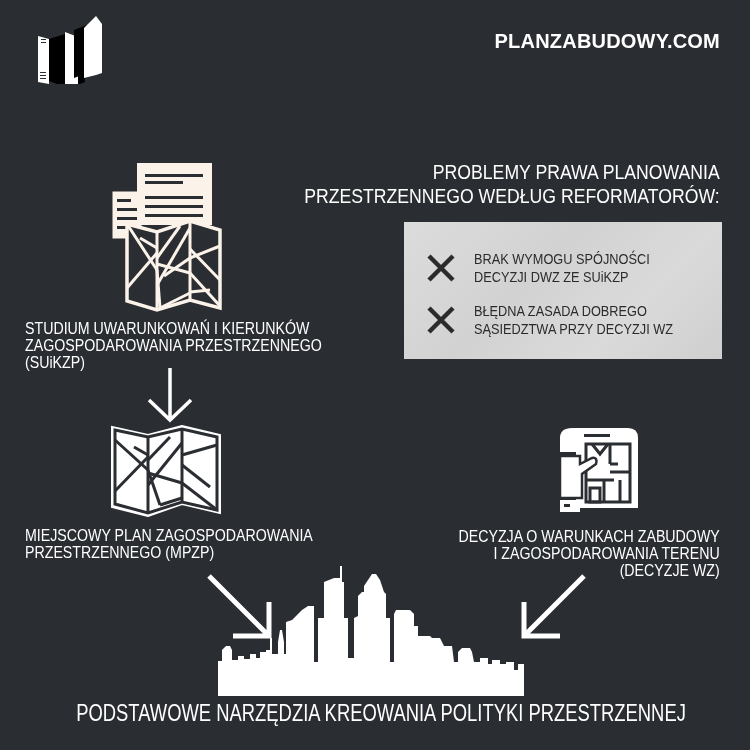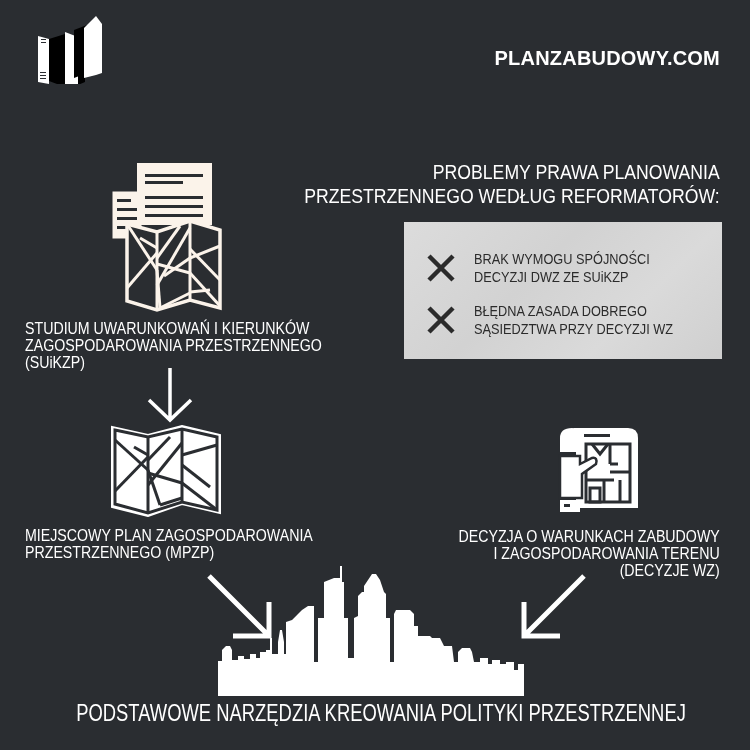--- a/index.html
+++ b/index.html
@@ -6,21 +6,21 @@
   body {
     width:750px; height:750px; overflow:hidden;
     background:#2a2d31;
     font-family:"Liberation Sans", sans-serif;
     color:#ffffff;
     position:relative;
   }
   .abs { position:absolute; }
   #logo { left:36px; top:12px; width:72px; height:72px; }
   #site-url {
-    right:30px; top:47px;
+    right:30px; top:30px;
     font-weight:bold; font-size:20px; letter-spacing:0.2px;
   }
   #problems-title {
     right:30px; top:160px; text-align:right;
     font-size:21px; line-height:24px;
     transform:scaleX(0.84); transform-origin:right top;
   }
   #problems-panel {
     left:404px; top:222px; width:318px; height:137px;
     background:#d8d8d8;

